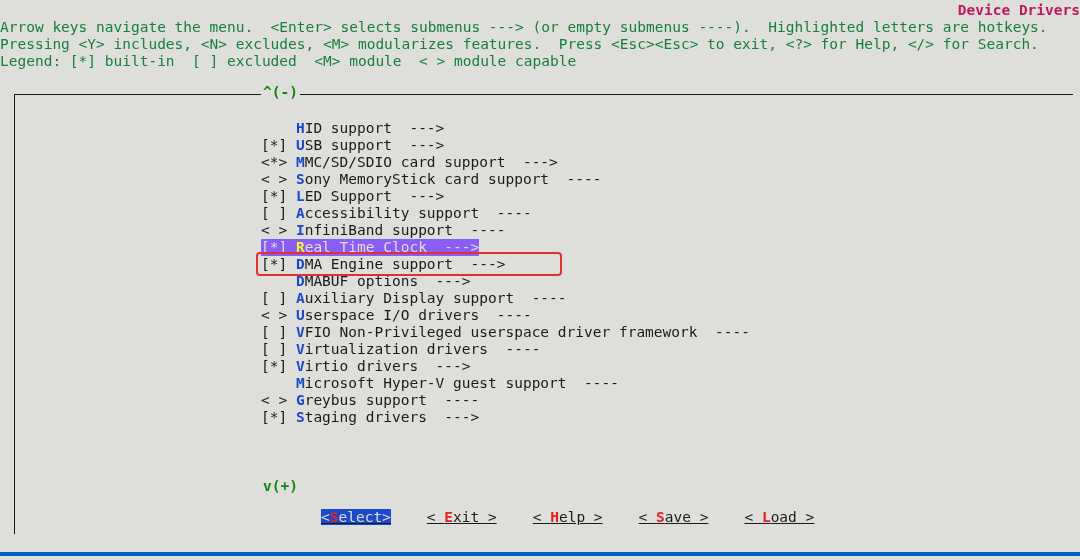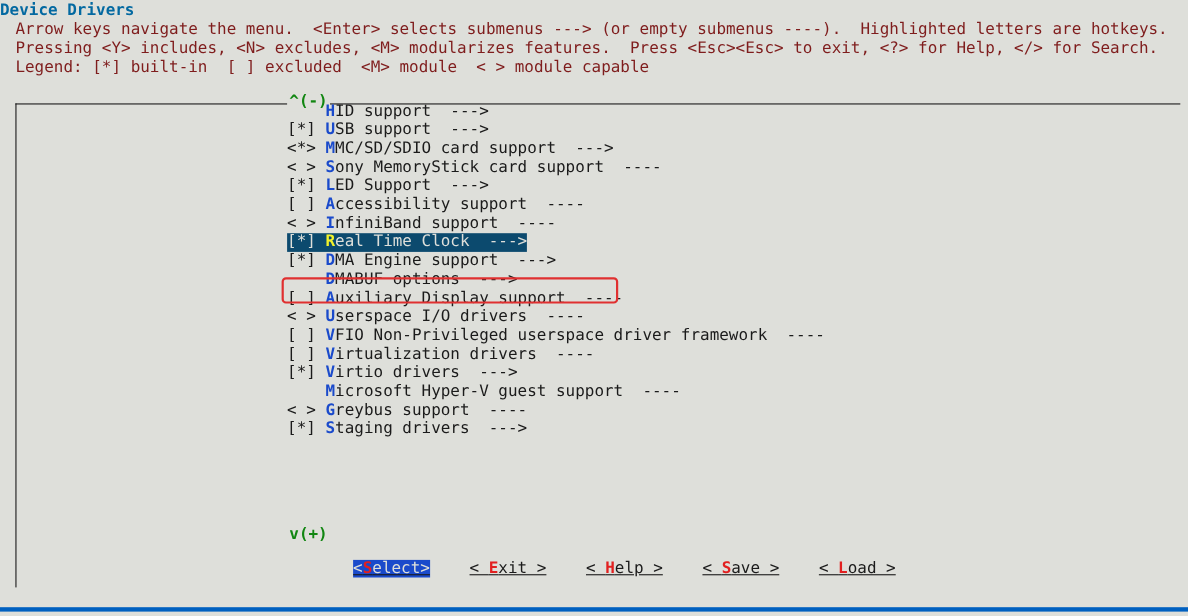--- a/index.html
+++ b/index.html
@@ -19,30 +19,30 @@
     position: relative;
     width: 1080px;
     height: 556px;
     background: #dedfda;
     border-bottom: 4px solid #0060c0;
   }
   .title {
     position: absolute;
     top: 2px;
     width: 100%;
-    text-align: left;
-    color: #0369a1;
+    text-align: right;
+    color: #be185d;
     font-weight: bold;
   }
   .help {
     position: absolute;
     top: 19px;
-    left: 14px;
+    left: 0;
     white-space: pre;
-    color: #7f1d1d;
+    color: #15803d;
   }
   .frame {
     position: absolute;
     top: 94px;
     left: 14px;
     width: 1059px;
     height: 440px;
     border-left: 1.6px solid #1b1b1b;
     border-top: 1.6px solid #1b1b1b;
     border-right: none;
@@ -60,29 +60,29 @@
     position: absolute;
     top: 478px;
     left: 261px;
     color: #118611;
     background: #dedfda;
     font-weight: bold;
     padding: 0 2px;
   }
   .menu {
     position: absolute;
-    top: 93px;
+    top: 120px;
     left: 261px;
     white-space: pre;
   }
   .row { height: 17px; line-height: 17px; }
   .br { color: #1b1b1b; }
   .hk { color: #1a4acb; font-weight: bold; }
   .sel {
-    background: #0c4a6e;
+    background: #8b5cf6;
     color: #dedfda;
     display: inline-block;
     height: 17px;
   }
   .sel .hk { color: #f2f22b; }
   .redbox {
     position: absolute;
     border: 2.5px solid #e03030;
     border-radius: 4px;
     top: 252px;

